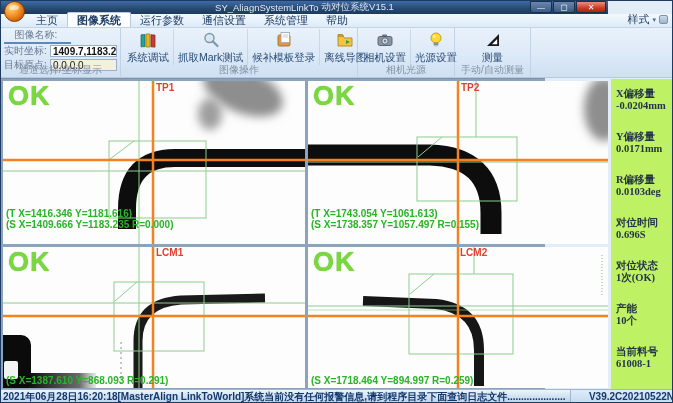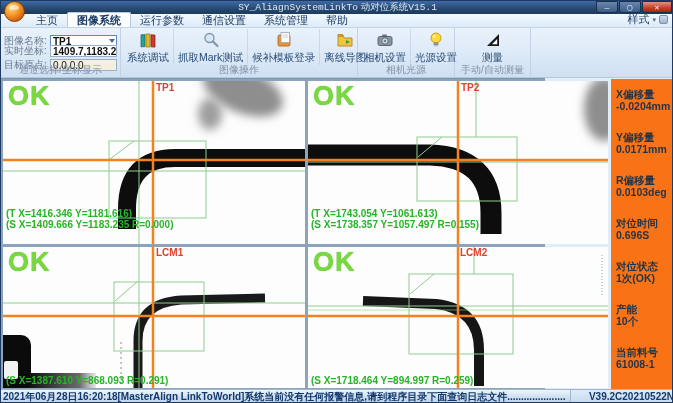--- a/index.html
+++ b/index.html
@@ -5,23 +5,23 @@
   * { margin:0; padding:0; box-sizing:border-box; }
   html,body { background:#5a6a7a; }
   .app {
     position:relative; width:673px; height:403px;
     font-family:"Liberation Sans", sans-serif;
     background:#e3edf8; overflow:hidden;
     border:1px solid #1d3a63;
   }
   
   .titlebar {
-    position:absolute; top:0; left:0; width:673px; height:13px;
+    position:absolute; top:0; left:0; width:607px; height:13px;
     background:linear-gradient(#3f6aa6,#27496f 60%,#1c3a5e);
-    display:flex; align-items:center; justify-content:center;font-family:Liberation Mono, monospace;
+    display:flex; align-items:center; justify-content:center;
   }
   .orb {
     position:absolute; left:3px; top:0px; width:21px; height:21px; border-radius:50%;
     background:radial-gradient(circle at 35% 30%, #ffd98a, #f39224 45%, #d2620d 75%, #a34607);
     border:1px solid #7e3c05; z-index:30;
   }
   .orb::after{
     content:""; position:absolute; left:4px; top:3px; width:10px; height:5px;
     border-radius:50%; background:rgba(255,255,255,.55);
   }
@@ -106,21 +106,21 @@
     color:#79d83e; text-shadow:0 0 1px #47a818; line-height:30px;
   }
   .cam-label { position:absolute; font-size:10px; font-weight:700; color:#e0402e; line-height:11px; }
   .coord-line {
     position:absolute; left:3px; font-size:10px; font-weight:600; color:#28b428;
     line-height:11px; white-space:nowrap;
   }
   
   .side-panel {
     position:absolute; left:610px; top:0; width:63px; height:311px;
-    background:#f97316; padding:9px 0 0 5px;
+    background:#bef264; padding:9px 0 0 5px;font-family:Liberation Serif, serif;
   }
   .sp-item { margin-bottom:19px; }
   .sp-label, .sp-value { font-size:10.5px; font-weight:700; color:#243447; line-height:12px; white-space:nowrap; }
   
   .statusbar {
     position:absolute; left:0; top:388px; width:673px; height:15px;
     background:linear-gradient(#eef5fc,#c9dcf0 60%,#bcd2ea);
     border-top:1px solid #9fb6cd;
     display:flex; align-items:center; font-size:10px; font-weight:700; color:#13386b;
   }
@@ -159,21 +159,21 @@
     <div class="menubar-right">
       <span class="style-label">样式</span>
       <span class="style-caret">▾</span>
       <span class="style-extra-icon"></span>
     </div>
   </div>
 
   <div class="ribbon">
 
     <div class="rgroup" style="left:0; width:120px;">
-      <div class="frow" style="top:6px;">
+      <div class="frow" style="top:0;flex-direction:column;">
         <span class="flabel">图像名称:</span>
         <span class="fbox combo">
           <span>TP1</span>
           <span class="arrow"></span>
         </span>
       </div>
       <div class="frow" style="top:16px;">
         <span class="flabel">实时坐标:</span>
         <span class="fbox">1409.7,1183.2</span>
       </div>

